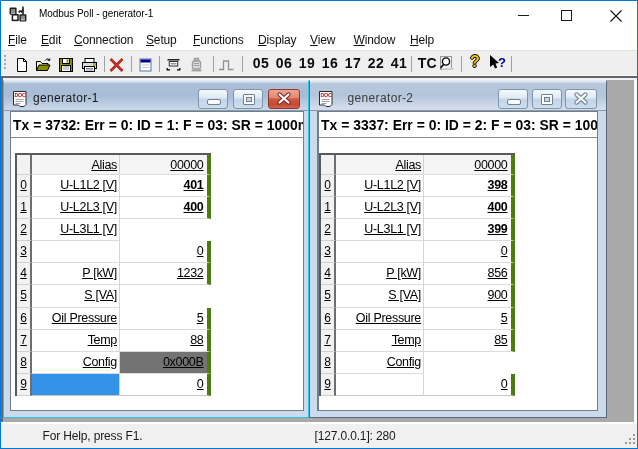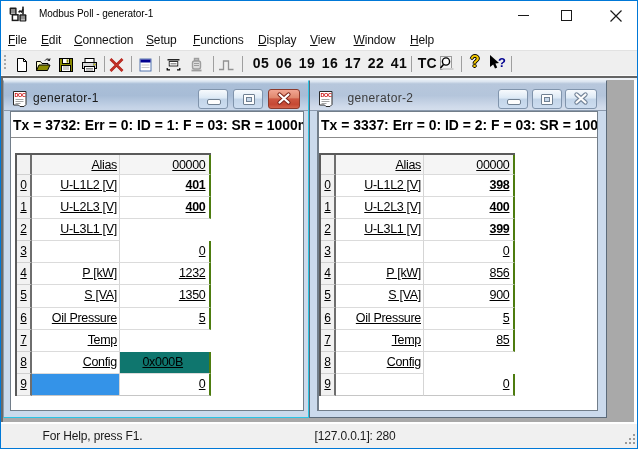--- a/index.html
+++ b/index.html
@@ -45,21 +45,21 @@
          padding:5px 0 0 2px;box-sizing:border-box;letter-spacing:0.02px;}
   
   .grid{position:absolute;width:193.5px;border-top:2px solid #5a5a5a;border-left:2px solid #5a5a5a;
         font-size:12.5px;color:#000;letter-spacing:-0.3px;text-decoration:underline;}
   .grow{display:flex;height:22.1px;box-sizing:border-box;background:#fff;}
   .ghead{height:20.5px;background:#f3f3f3;}
   .c0{width:15px;flex:none;background:#f2f2f2;border-right:2px solid #6e6e6e;box-sizing:border-box;
       text-align:center;font-size:12px;line-height:21px;}
   .c1{width:88px;flex:none;border-right:1px solid #d5d5d5;box-sizing:border-box;
       text-align:right;padding-right:2px;line-height:21px;}
-  .c2{flex:1;border-right:2px solid #4d7c0f;box-sizing:border-box;
+  .c2{flex:1;border-right:4px solid #4d7c0f;box-sizing:border-box;
       text-align:right;padding-right:3px;line-height:21px;}
   .ghead .c0{border-bottom:2px solid #6e6e6e;}
   .ghead .c1,.ghead .c2{border-bottom:2px solid #6e6e6e;background:#f5f5f5;}
   .grow .c1,.grow .c2{border-bottom:1px solid #dbdbdb;}
   .grow .c0{border-bottom:1px solid #d0d0d0;}
   .grow:last-child .c1,.grow:last-child .c2{border-bottom:1px solid #c6c6c6;}
   .b{font-weight:bold;}
 </style>
 </head>
 <body>
@@ -250,35 +250,35 @@
             <div class="c2">0</div>
           </div>
         <div class="grow">
             <div class="c0">4</div>
             <div class="c1">P [kW]</div>
             <div class="c2">1232</div>
           </div>
         <div class="grow">
             <div class="c0">5</div>
             <div class="c1">S [VA]</div>
-            <div class="c2">1350</div>
           </div>
         <div class="grow">
             <div class="c0">6</div>
             <div class="c1">Oil Pressure</div>
             <div class="c2">5</div>
           </div>
         <div class="grow">
             <div class="c0">7</div>
             <div class="c1">Temp</div>
+            <div class="c2">88</div>
           </div>
         <div class="grow">
             <div class="c0">8</div>
             <div class="c1">Config</div>
-            <div class="c2" style="background:#0f766e;text-align:center;">0x000B</div>
+            <div class="c2" style="background:#737373;">0x000B</div>
           </div>
         <div class="grow">
             <div class="c0">9</div>
             <div class="c1" style="background:#3493e8;"></div>
             <div class="c2">0</div>
           </div>
       </div>
     </div>
   </div>
 

